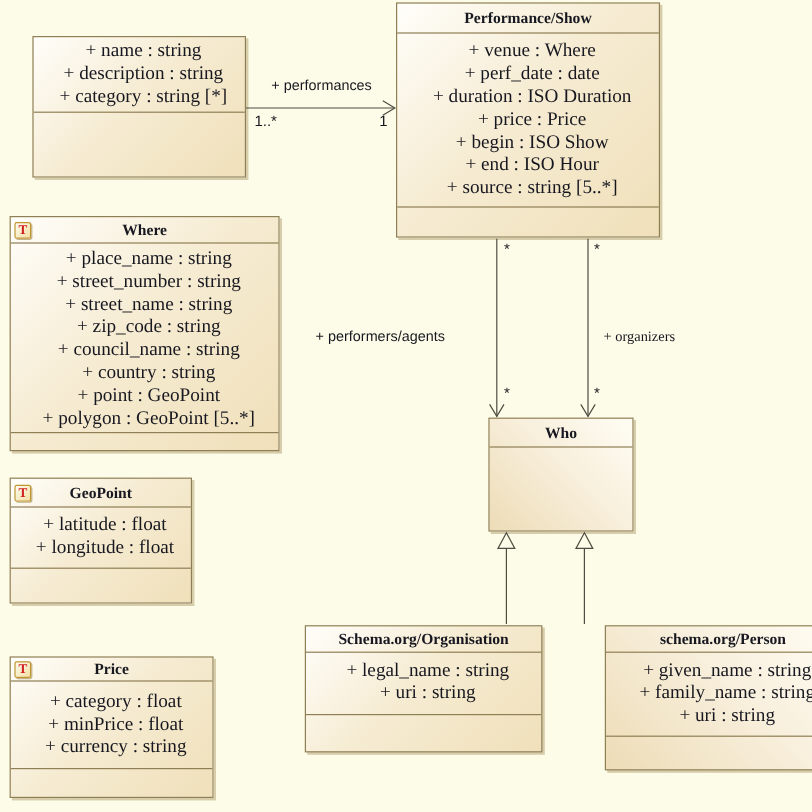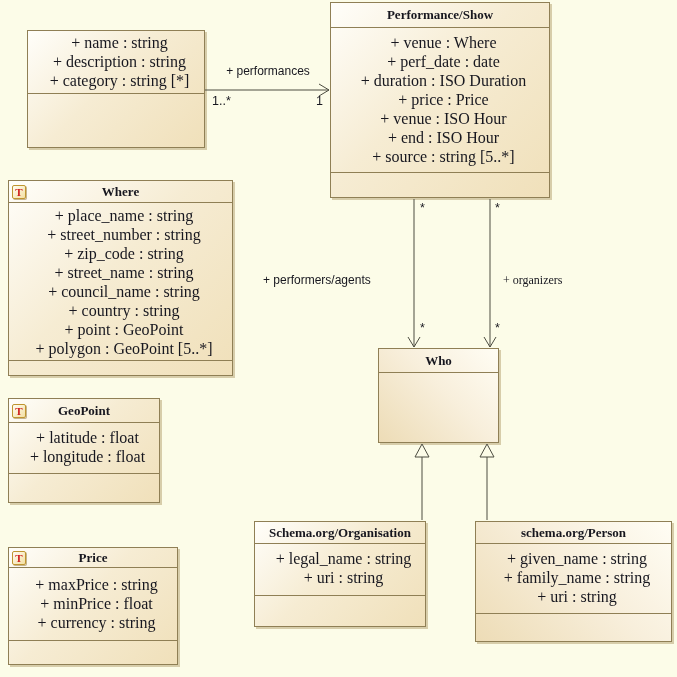--- a/index.html
+++ b/index.html
@@ -17,20 +17,21 @@
     box-sizing:border-box;
     border:1px solid #8f7f55;
     box-shadow:2px 2px 0 rgba(178,158,108,.5);
     background:linear-gradient(135deg,#fffefa 0%,#f6ecd3 45%,#f0e0ba 100%);
     display:flex;
     flex-direction:column;
     font-family:Liberation Serif, serif;
   }
   .uml-class.rev{
     background:linear-gradient(45deg,#eddcb6 0%,#f8efdc 55%,#fffdf4 100%);
+    margin-left:29px;
   }
   .title-bar{
     position:relative;
     flex:0 0 auto;
     border-bottom:1px solid #8f7f55;
     display:flex;align-items:center;justify-content:center;
     font-weight:bold;font-size:13px;
     box-sizing:border-box;
   }
   .attrs{
@@ -91,37 +92,37 @@
 
   <div class="uml-class" style="left:330px;top:2px;width:220px;height:196px;">
     <div class="title-bar" style="height:25px;">
       <span>Performance/Show</span>
     </div>
     <div class="attrs" style="height:145px;padding-top:5px;">
         <div>+ venue : Where</div>
         <div>+ perf_date : date</div>
         <div>+ duration : ISO Duration</div>
         <div>+ price : Price</div>
-        <div>+ venue : ISO Hour</div>
+        <div>+ begin : ISO Show</div>
         <div>+ end : ISO Hour</div>
         <div>+ source : string [5..*]</div>
       </div>
     <div class="ops"></div>
   </div>
 
   <div class="uml-class" style="left:8px;top:180px;width:225px;height:196px;">
     <div class="title-bar" style="height:22px;">
       <span class="type-icon">T</span>
       <span>Where</span>
     </div>
     <div class="attrs" style="height:158px;padding-top:3px;">
         <div>+ place_name : string</div>
         <div>+ street_number : string</div>
+        <div>+ street_name : string</div>
         <div>+ zip_code : string</div>
-        <div>+ street_name : string</div>
         <div>+ council_name : string</div>
         <div>+ country : string</div>
         <div>+ point : GeoPoint</div>
         <div>+ polygon : GeoPoint [5..*]</div>
       </div>
     <div class="ops"></div>
   </div>
 
   <div class="uml-class" style="left:8px;top:398px;width:152px;height:105px;">
     <div class="title-bar" style="height:24px;">
@@ -134,35 +135,35 @@
       </div>
     <div class="ops"></div>
   </div>
 
   <div class="uml-class" style="left:8px;top:547px;width:170px;height:118px;">
     <div class="title-bar" style="height:20px;">
       <span class="type-icon">T</span>
       <span>Price</span>
     </div>
     <div class="attrs" style="height:73px;padding-top:7px;">
-        <div>+ maxPrice : string</div>
+        <div>+ category : float</div>
         <div>+ minPrice : float</div>
         <div>+ currency : string</div>
       </div>
     <div class="ops"></div>
   </div>
 
   <div class="uml-class rev" style="left:378px;top:348px;width:121px;height:95px;">
     <div class="title-bar" style="height:24px;">
       <span>Who</span>
     </div>
     <div class="attrs grow"></div>
   </div>
 
-  <div class="uml-class" style="left:254px;top:521px;width:172px;height:106px;">
+  <div class="uml-class" style="left:254px;top:521px;width:198px;height:106px;">
     <div class="title-bar" style="height:22px;">
       <span>Schema.org/Organisation</span>
     </div>
     <div class="attrs" style="height:52px;padding-top:5px;">
         <div>+ legal_name : string</div>
         <div>+ uri : string</div>
       </div>
     <div class="ops"></div>
   </div>
 

